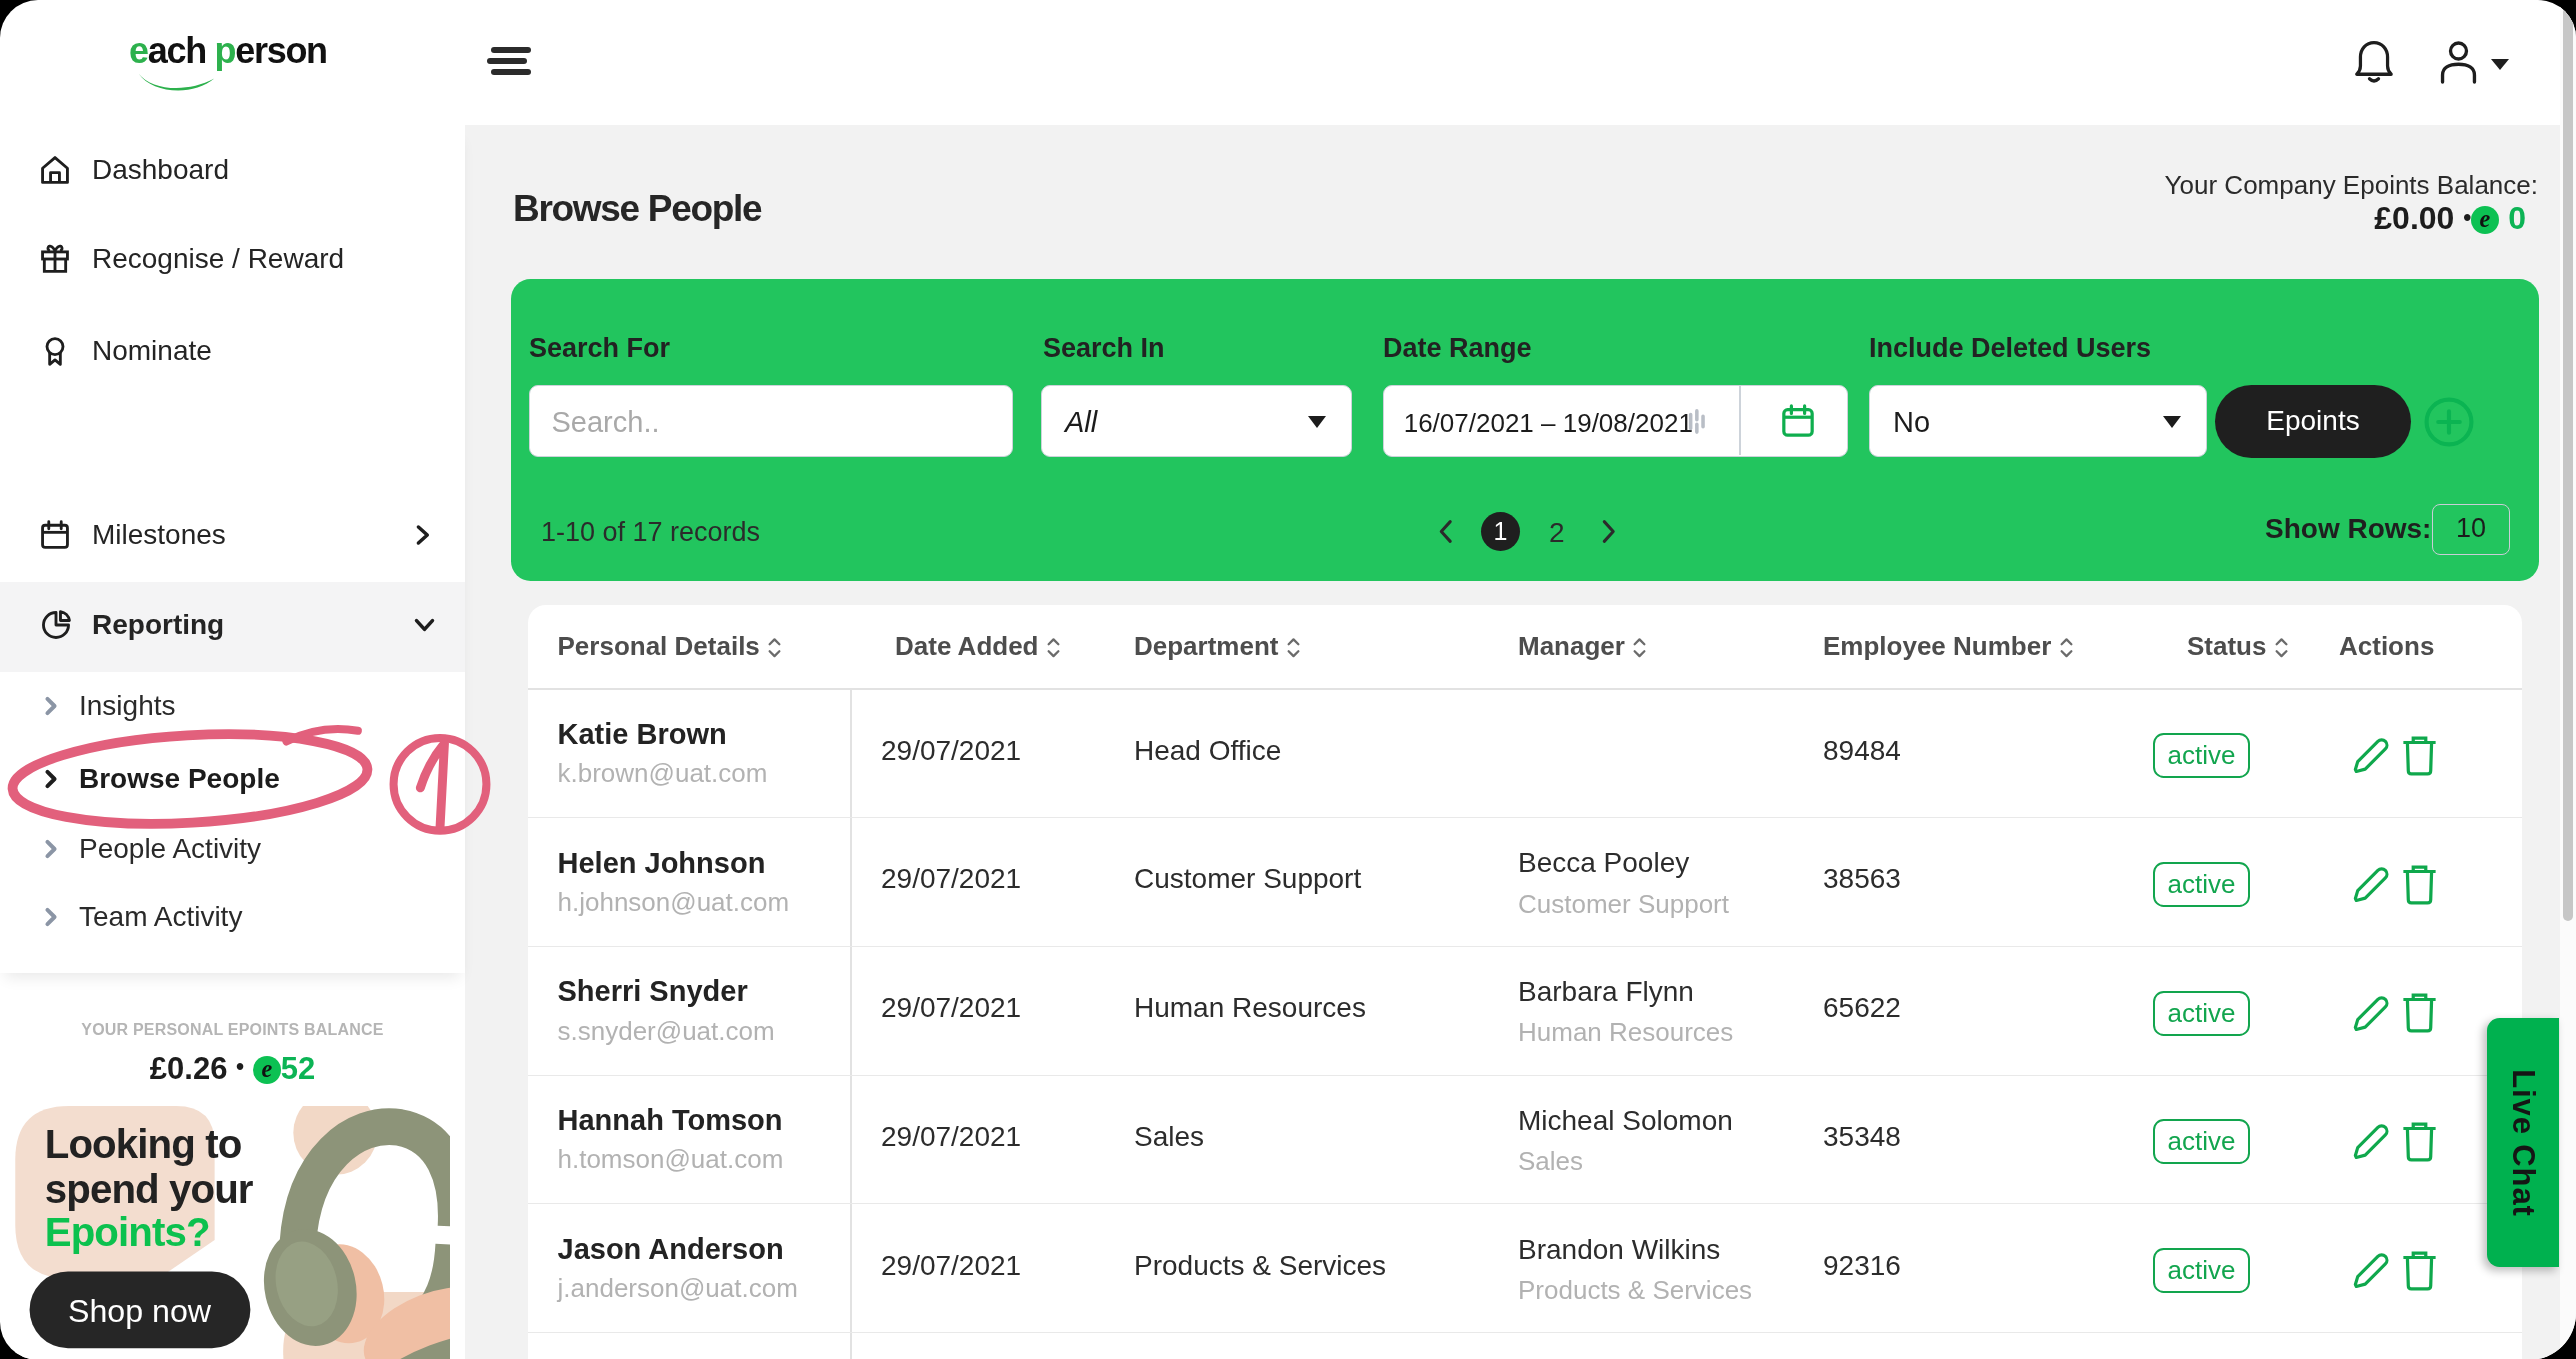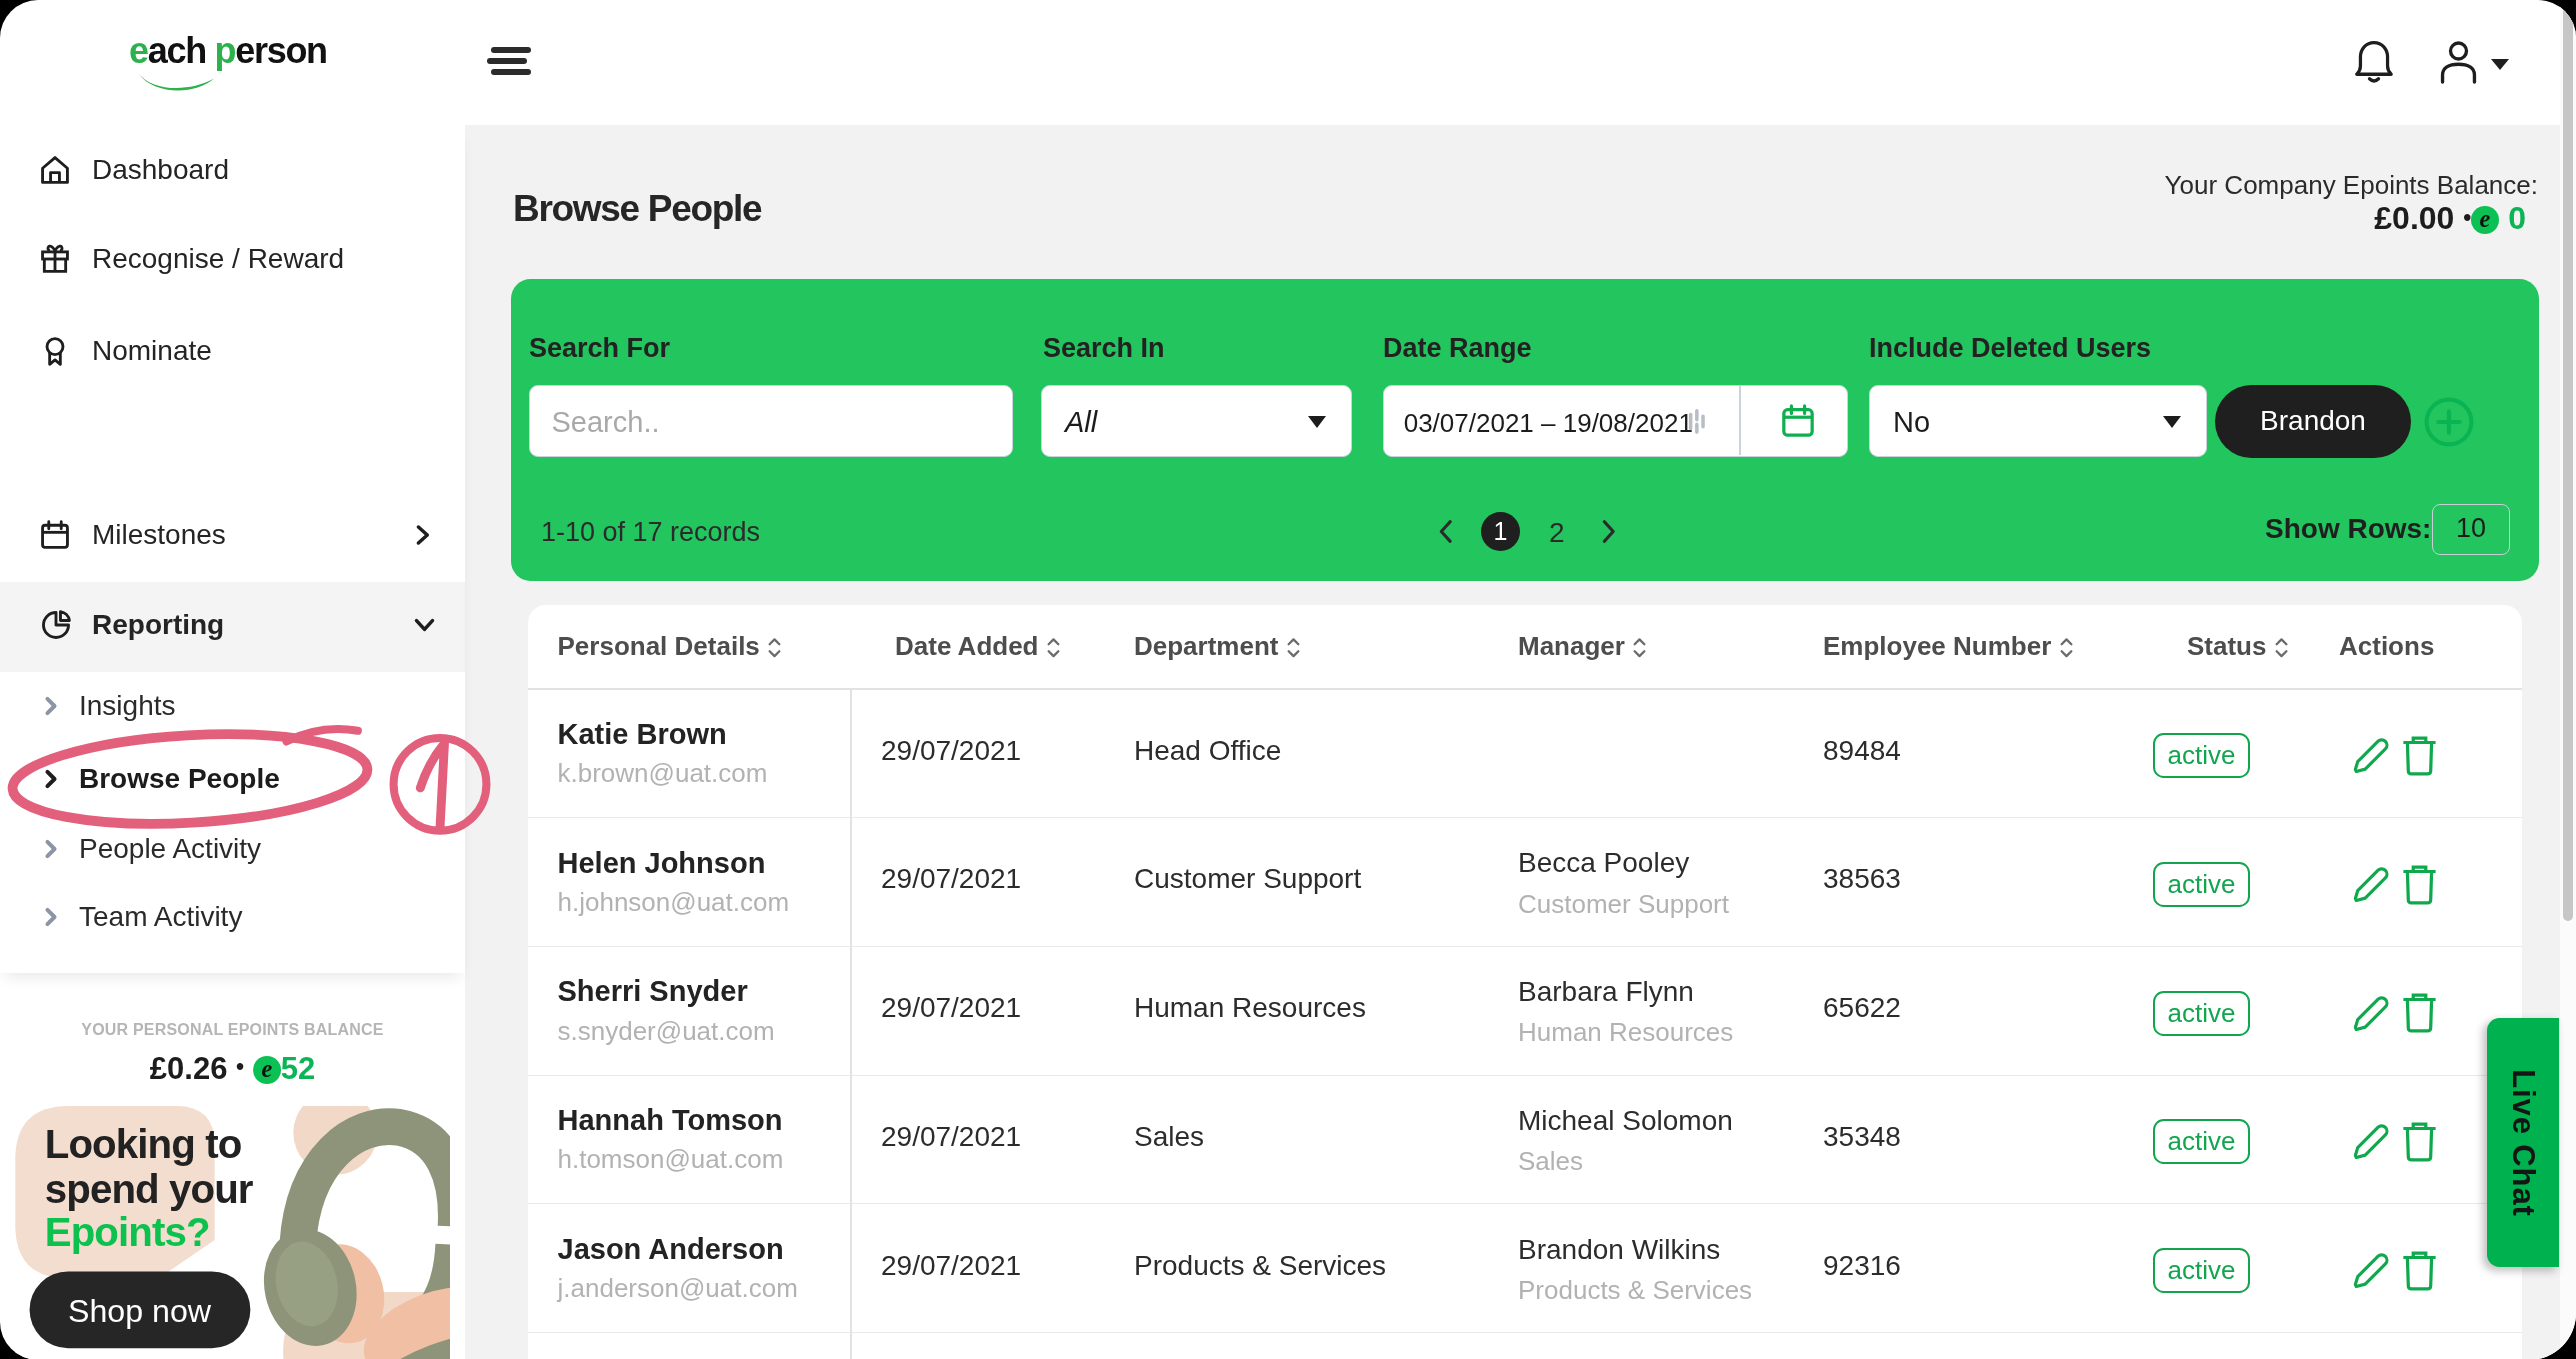--- a/index.html
+++ b/index.html
@@ -188,36 +188,36 @@
     <div class="flabel" style="left:872px;">Date Range</div>
     <div class="flabel" style="left:1358px;">Include Deleted Users</div>
     <div class="fbox" style="left:18px; width:484px;">
         <span style="position:absolute; left:21.5px; top:19.7px; font-size:29px; color:#a9a9a9;">Search..</span>
       </div>
     <div class="fbox" style="left:530px; width:311px;">
       <span style="position:absolute; left:23px; top:19.7px; font-size:29px; color:#1c1c1c;font-style:italic;">All</span>
       <span class="caret" style="right:25px;"></span>
     </div>
     <div class="fbox" style="left:872px; width:465px;">
-      <span style="position:absolute; left:19.7px; top:21.5px; font-size:26px; color:#1c1c1c;">03/07/2021 – 19/08/2021</span>
+      <span style="position:absolute; left:19.7px; top:21.5px; font-size:26px; color:#1c1c1c;">16/07/2021 – 19/08/2021</span>
       <svg style="position:absolute; left:304px; top:23px;" width="23" height="25" viewBox="0 0 26 28">
           <path d="M3 6 L3 22 M10 2 L10 12 M10 17 L10 26 M17 8 L17 20" stroke="#b9bec6" stroke-width="4" stroke-linecap="round"></path>
         </svg>
       <div style="position:absolute; right:106px; top:0; width:1.8px; height:69px; background:#cdd3da;"></div>
       <svg style="position:absolute; right:32px; top:18px;" width="34" height="34" viewBox="0 0 36 36">
           <rect x="3" y="6" width="30" height="27" rx="4" fill="none" stroke="#0fae4e" stroke-width="3.4"></rect>
           <path d="M11 2 L11 10 M25 2 L25 10" stroke="#0fae4e" stroke-width="3.4" stroke-linecap="round"></path>
           <path d="M3 14 L33 14" stroke="#0fae4e" stroke-width="3.4"></path>
         </svg>
     </div>
     <div class="fbox" style="left:1358px; width:338px;">
       <span style="position:absolute; left:23px; top:19.7px; font-size:29px; color:#1c1c1c;">No</span>
       <span class="caret" style="right:25px;"></span>
     </div>
-    <div class="export">Brandon</div>
+    <div class="export">Epoints</div>
     <svg style="position:absolute; left:1912px; top:117px;" width="52" height="52" viewBox="0 0 58 58">
       <circle cx="29" cy="29" r="25" fill="none" stroke="#0bb452" stroke-width="4.6"></circle>
       <path d="M29 17 L29 41 M17 29 L41 29" stroke="#0bb452" stroke-width="4.6" stroke-linecap="round"></path>
     </svg>
     <div style="position:absolute; left:30px; top:238px; font-size:27px; color:#2b2b2b;">1-10 of 17 records</div>
     <svg style="position:absolute; left:924px; top:238px;" width="21.5" height="29" viewBox="0 0 24 32">
         <path d="M17 5 L7 16 L17 27" fill="none" stroke="#2b2b2b" stroke-width="3.4" stroke-linecap="round" stroke-linejoin="round"></path>
       </svg>
     <div style="position:absolute; left:970px; top:233px; width:39px; height:39px; background:#1f1f1f; border-radius:50%; color:#fff; font-size:25px; text-align:center; line-height:39px;">1</div>
     <div style="position:absolute; left:1038px; top:238px; font-size:28px; color:#2b2b2b;">2</div>

